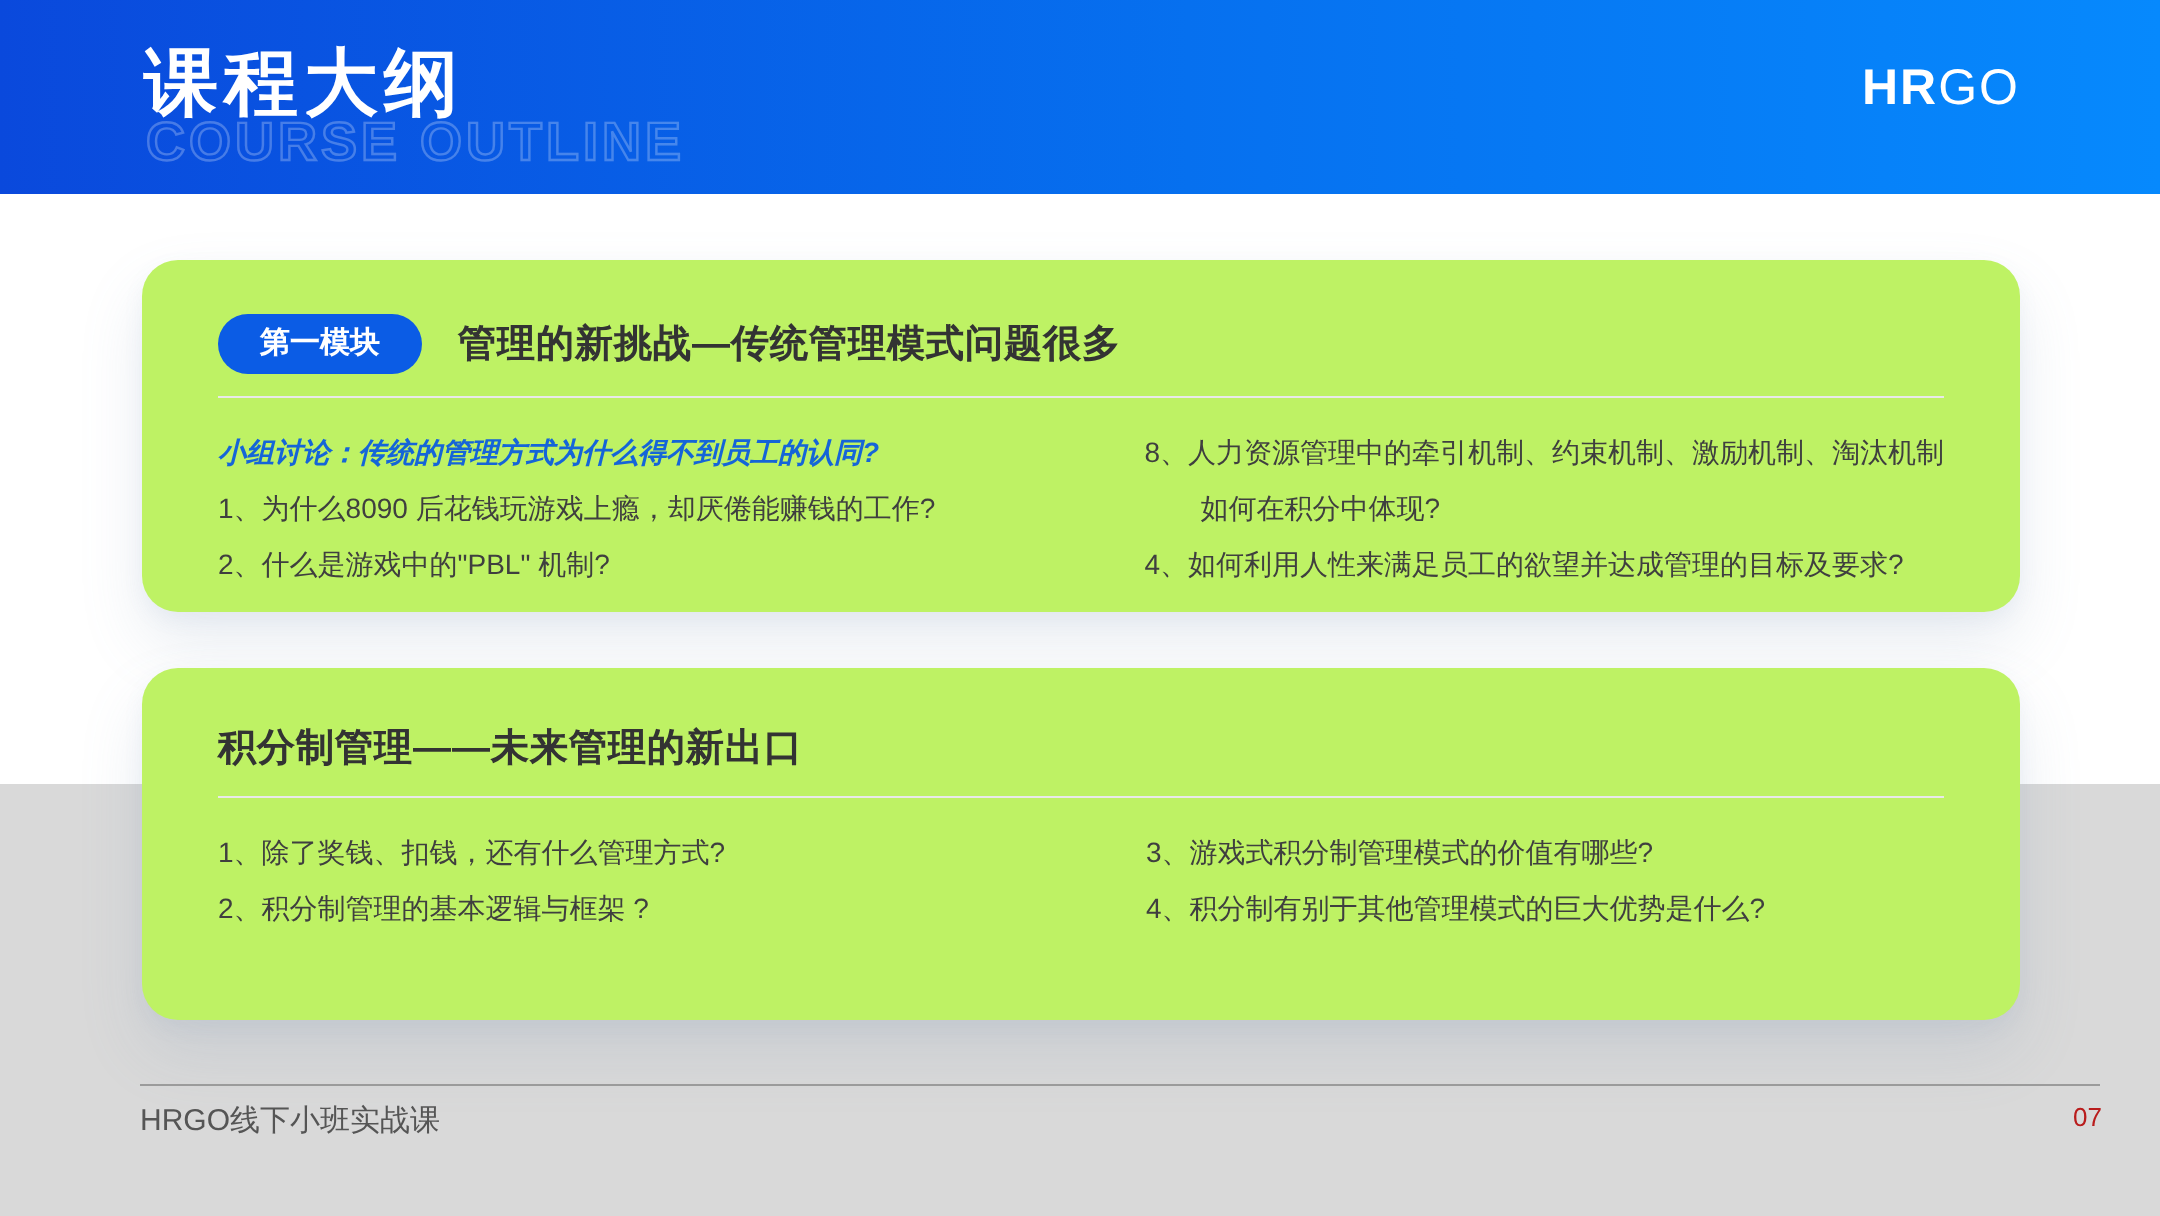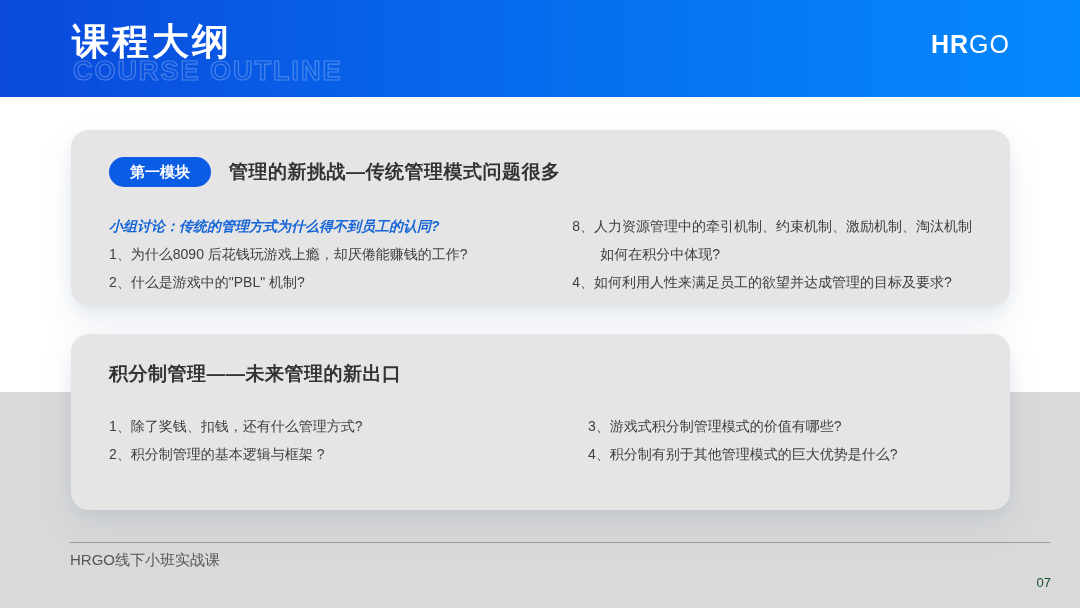--- a/index.html
+++ b/index.html
@@ -12,39 +12,39 @@
   
   .header{position:absolute;left:0;top:0;width:1080px;height:97px;
     background:linear-gradient(90deg,#0a49dc 0%,#0670ef 55%,#0689fd 100%);}
   .header-title{position:absolute;left:72px;top:17px;font-size:37px;font-weight:800;color:#ffffff;letter-spacing:3px;}
   .header-watermark{position:absolute;left:73px;top:56px;font-size:27px;font-weight:800;letter-spacing:2px;
     color:transparent;-webkit-text-stroke:1.2px rgba(255,255,255,0.25);}
   .logo{position:absolute;right:70px;top:30px;font-size:25px;color:#ffffff;letter-spacing:1px;}
   .logo-hr{font-weight:700;}
   .logo-go{font-weight:300;}
   
-  .card{position:absolute;left:71px;width:939px;height:176px;background:#e5e5e5;border-radius:18px;
+  .card{position:absolute;left:71px;width:939px;height:176px;background:#bef264;border-radius:18px;
     box-shadow:0 16px 32px rgba(120,140,175,0.16),0 4px 10px rgba(120,140,175,0.08);}
   .card1{top:130px;}
   .card2{top:334px;}
   .card-head{display:flex;align-items:center;gap:18px;margin:27px 38px 0;}
   .pill{background:#0b5ce5;color:#ffffff;font-weight:700;font-size:15px;height:30px;line-height:30px;
     padding:0 21px;border-radius:16px;flex:0 0 auto;}
   .card-title{font-size:19px;font-weight:700;color:#333333;letter-spacing:0.5px;white-space:nowrap;}
   .divider{height:1px;background:#e9e9e9;margin:11px 38px 0;}
-  .card-body{display:flex;margin:13px 38px 0;font-size:14px;color:#3f3f3f;gap:15px;}
+  .card-body{display:flex;margin:13px 38px 0;font-size:14px;color:#3f3f3f;}
   .col-left{width:452px;}
   .col-right{flex:1;padding-left:12px;}
   .line{line-height:28px;white-space:nowrap;}
   .line.indent{padding-left:28px;}
   .discussion{color:#1565d8;font-weight:700;font-style:italic;line-height:28px;white-space:nowrap;font-size:14px;}
   
   .footer-line{position:absolute;left:70px;right:70px;top:542px;height:1px;background:#9b9b9b;}
   .footer-course{position:absolute;left:70px;top:551px;font-size:15px;color:#555555;}
-  .footer-page{position:absolute;right:69px;top:551px;font-size:13px;color:#14532d;margin-top:24px;}
+  .footer-page{position:absolute;right:69px;top:551px;font-size:13px;color:#b91c1c;}
 </style>
 </head>
 <body>
 
 <div class="slide">
 
   <div class="bg-lower"></div>
 
   <div class="header">
     <div class="header-title">课程大纲</div>

